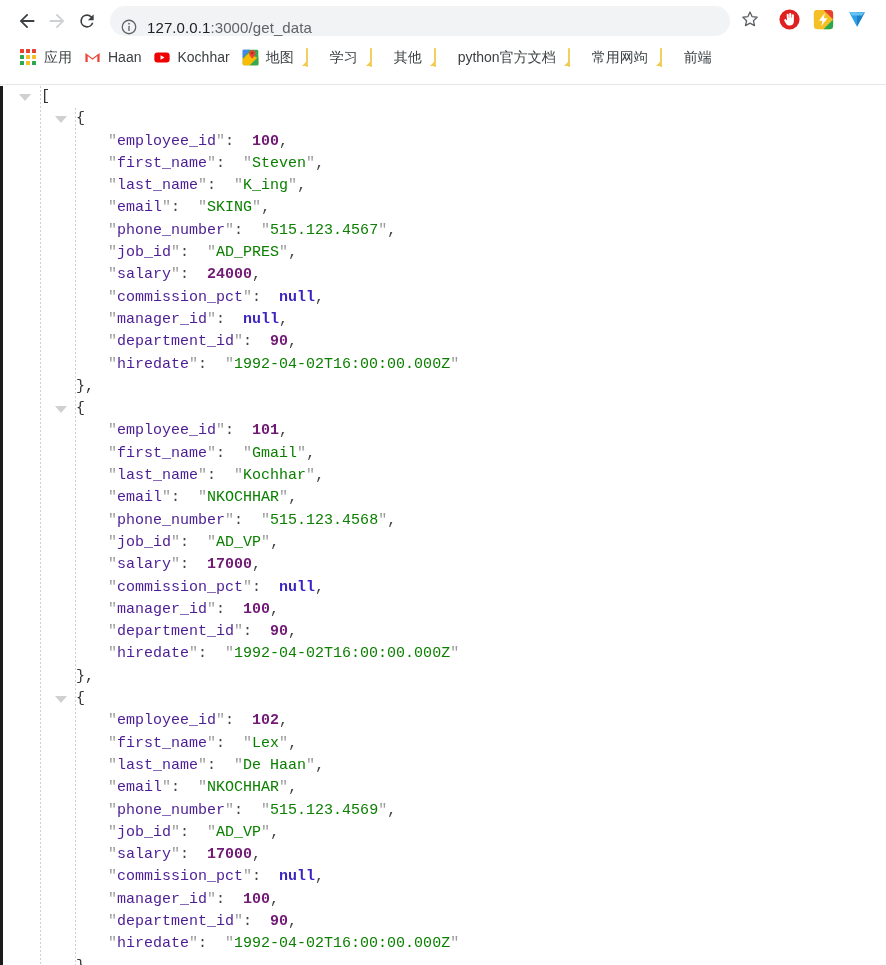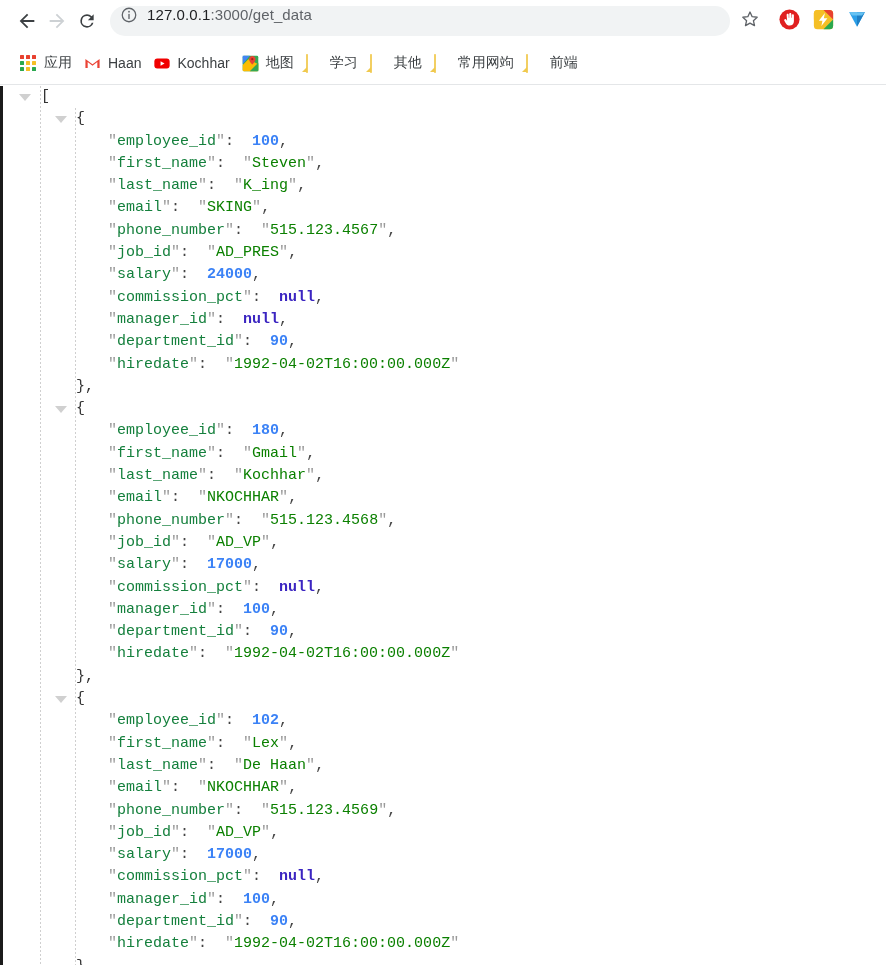--- a/index.html
+++ b/index.html
@@ -27,21 +27,21 @@
   }
   .navbtn {
     width: 30px; height: 30px; display: flex; align-items: center; justify-content: center;
     flex: 0 0 auto; cursor: pointer; border-radius: 50%;
   }
   .navbtn svg { display: block; }
 
   .omnibox {
     flex: 1 1 auto; height: 30px; margin: 0 4px 0 8px;
     background: #f1f3f4; border-radius: 16px;
-    display: flex; align-items: flex-start; padding: 0 12px 0 10px;
+    display: flex; align-items: flex-end; padding: 0 12px 0 10px;
     cursor: text; min-width: 0;
   }
   .info-icon { flex: 0 0 auto; width: 18px; height: 18px; margin-right: 9px; }
   .url-text {
     font-family: "Liberation Sans", sans-serif;
     font-size: 15px; color: #5f6368; white-space: nowrap; overflow: hidden;
     letter-spacing: .1px;
   }
   .url-host { color: #202124; }
   .star-btn {
@@ -53,21 +53,21 @@
     display: flex; align-items: center; justify-content: center; cursor: pointer;
   }
 
   
   .bookmarks {
     position: absolute; left: 0; top: 42px; width: 886px; height: 43px;
     display: flex; align-items: center; padding: 0 14px;
     border-bottom: 1px solid #e4e6e8;
   }
   .bm-item {
-    display: flex; align-items: center; height: 28px; padding: 0 6px;
+    display: flex; align-items: flex-start; height: 28px; padding: 0 6px;
     border-radius: 4px; cursor: pointer; flex: 0 0 auto; white-space: nowrap;
   }
   .bm-label {
     font-size: 14px; color: #3c4043; margin-left: 7px;
     font-family: "Liberation Sans", sans-serif;
   }
   .bm-ico { width: 17px; height: 17px; flex: 0 0 auto; position: relative; }
 
   
   .apps-grid { display: grid; grid-template-columns: repeat(3,4px); grid-template-rows: repeat(3,4px);
@@ -98,24 +98,24 @@
     font-size: 15px;
   }
   .tri {
     position: absolute; width: 0; height: 0; top: 8px;
     border-left: 6px solid transparent; border-right: 6px solid transparent;
     border-top: 7px solid #d0d0d0; cursor: pointer;
   }
   .guide { position: absolute; width: 1px; top: 0; bottom: 0;
     background: repeating-linear-gradient(to bottom,#cfcfcf 0 2px,transparent 2px 4px); }
 
-  .k   { color: #15803d; }
+  .k   { color: #4c1d95; }
   .q   { color: #9a9a9a; }
   .str { color: #0b8000; }
-  .num { color: #3b82f6; font-weight: bold; }
+  .num { color: #701a75; font-weight: bold; }
   .nul { color: #3b25c1; font-weight: bold; }
   .brk { color: #333333; }
   .pun { color: #444444; }
 </style>
 </head>
 <body>
 
 <div id="app">
 
   <div class="page-edge"></div>
@@ -254,20 +254,24 @@
       <div class="bm-item">
         <span class="bm-ico"><span class="folder"></span></span>
         <span class="bm-label">学习</span>
       </div>
 
       <div class="bm-item">
         <span class="bm-ico"><span class="folder"></span></span>
         <span class="bm-label">其他</span>
       </div>
 
+      <div class="bm-item">
+        <span class="bm-ico"><span class="folder"></span></span>
+        <span class="bm-label">python官方文档</span>
+      </div>
 
       <div class="bm-item">
         <span class="bm-ico"><span class="folder"></span></span>
         <span class="bm-label">常用网竘</span>
       </div>
 
       <div class="bm-item">
         <span class="bm-ico"><span class="folder"></span></span>
         <span class="bm-label">前端</span>
       </div>
@@ -285,21 +289,21 @@
       <div class="jrow"><span><span style="display:inline-block;width:105px"></span><span class="q">"</span><span class="k">email</span><span class="q">"</span><span class="pun">:</span>  <span class="q">"</span><span class="str">SKING</span><span class="q">"</span><span class="pun">,</span></span></div>
       <div class="jrow"><span><span style="display:inline-block;width:105px"></span><span class="q">"</span><span class="k">phone_number</span><span class="q">"</span><span class="pun">:</span>  <span class="q">"</span><span class="str">515.123.4567</span><span class="q">"</span><span class="pun">,</span></span></div>
       <div class="jrow"><span><span style="display:inline-block;width:105px"></span><span class="q">"</span><span class="k">job_id</span><span class="q">"</span><span class="pun">:</span>  <span class="q">"</span><span class="str">AD_PRES</span><span class="q">"</span><span class="pun">,</span></span></div>
       <div class="jrow"><span><span style="display:inline-block;width:105px"></span><span class="q">"</span><span class="k">salary</span><span class="q">"</span><span class="pun">:</span>  <span class="num">24000</span><span class="pun">,</span></span></div>
       <div class="jrow"><span><span style="display:inline-block;width:105px"></span><span class="q">"</span><span class="k">commission_pct</span><span class="q">"</span><span class="pun">:</span>  <span class="nul">null</span><span class="pun">,</span></span></div>
       <div class="jrow"><span><span style="display:inline-block;width:105px"></span><span class="q">"</span><span class="k">manager_id</span><span class="q">"</span><span class="pun">:</span>  <span class="nul">null</span><span class="pun">,</span></span></div>
       <div class="jrow"><span><span style="display:inline-block;width:105px"></span><span class="q">"</span><span class="k">department_id</span><span class="q">"</span><span class="pun">:</span>  <span class="num">90</span><span class="pun">,</span></span></div>
       <div class="jrow"><span><span style="display:inline-block;width:105px"></span><span class="q">"</span><span class="k">hiredate</span><span class="q">"</span><span class="pun">:</span>  <span class="q">"</span><span class="str">1992-04-02T16:00:00.000Z</span><span class="q">"</span></span></div>
       <div class="jrow"><span><span style="display:inline-block;width:73px"></span><span class="brk">},</span></span></div>
       <div class="jrow"><div class="tri" style="left: 52px;"></div><span><span style="display:inline-block;width:73px"></span><span class="brk">{</span></span></div>
-      <div class="jrow"><span><span style="display:inline-block;width:105px"></span><span class="q">"</span><span class="k">employee_id</span><span class="q">"</span><span class="pun">:</span>  <span class="num">180</span><span class="pun">,</span></span></div>
+      <div class="jrow"><span><span style="display:inline-block;width:105px"></span><span class="q">"</span><span class="k">employee_id</span><span class="q">"</span><span class="pun">:</span>  <span class="num">101</span><span class="pun">,</span></span></div>
       <div class="jrow"><span><span style="display:inline-block;width:105px"></span><span class="q">"</span><span class="k">first_name</span><span class="q">"</span><span class="pun">:</span>  <span class="q">"</span><span class="str">Gmail</span><span class="q">"</span><span class="pun">,</span></span></div>
       <div class="jrow"><span><span style="display:inline-block;width:105px"></span><span class="q">"</span><span class="k">last_name</span><span class="q">"</span><span class="pun">:</span>  <span class="q">"</span><span class="str">Kochhar</span><span class="q">"</span><span class="pun">,</span></span></div>
       <div class="jrow"><span><span style="display:inline-block;width:105px"></span><span class="q">"</span><span class="k">email</span><span class="q">"</span><span class="pun">:</span>  <span class="q">"</span><span class="str">NKOCHHAR</span><span class="q">"</span><span class="pun">,</span></span></div>
       <div class="jrow"><span><span style="display:inline-block;width:105px"></span><span class="q">"</span><span class="k">phone_number</span><span class="q">"</span><span class="pun">:</span>  <span class="q">"</span><span class="str">515.123.4568</span><span class="q">"</span><span class="pun">,</span></span></div>
       <div class="jrow"><span><span style="display:inline-block;width:105px"></span><span class="q">"</span><span class="k">job_id</span><span class="q">"</span><span class="pun">:</span>  <span class="q">"</span><span class="str">AD_VP</span><span class="q">"</span><span class="pun">,</span></span></div>
       <div class="jrow"><span><span style="display:inline-block;width:105px"></span><span class="q">"</span><span class="k">salary</span><span class="q">"</span><span class="pun">:</span>  <span class="num">17000</span><span class="pun">,</span></span></div>
       <div class="jrow"><span><span style="display:inline-block;width:105px"></span><span class="q">"</span><span class="k">commission_pct</span><span class="q">"</span><span class="pun">:</span>  <span class="nul">null</span><span class="pun">,</span></span></div>
       <div class="jrow"><span><span style="display:inline-block;width:105px"></span><span class="q">"</span><span class="k">manager_id</span><span class="q">"</span><span class="pun">:</span>  <span class="num">100</span><span class="pun">,</span></span></div>
       <div class="jrow"><span><span style="display:inline-block;width:105px"></span><span class="q">"</span><span class="k">department_id</span><span class="q">"</span><span class="pun">:</span>  <span class="num">90</span><span class="pun">,</span></span></div>
       <div class="jrow"><span><span style="display:inline-block;width:105px"></span><span class="q">"</span><span class="k">hiredate</span><span class="q">"</span><span class="pun">:</span>  <span class="q">"</span><span class="str">1992-04-02T16:00:00.000Z</span><span class="q">"</span></span></div>

